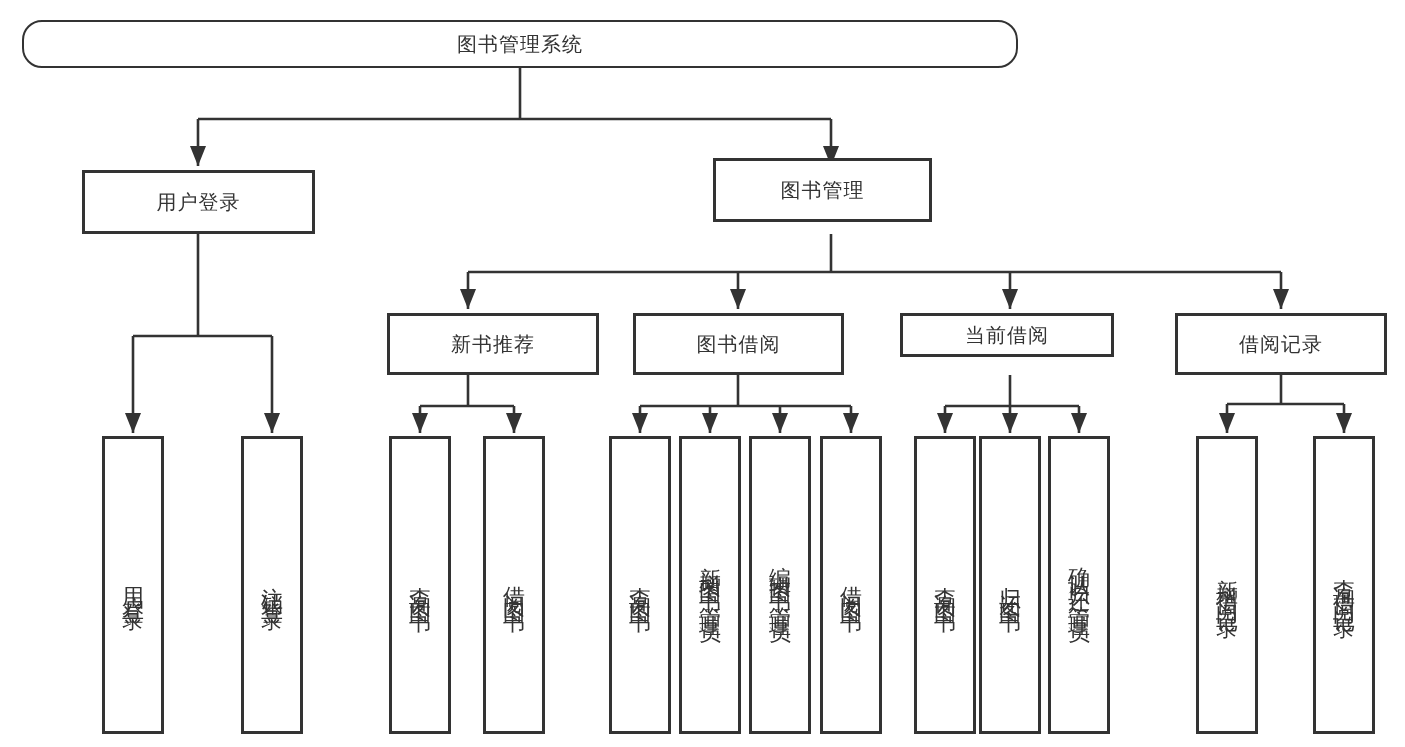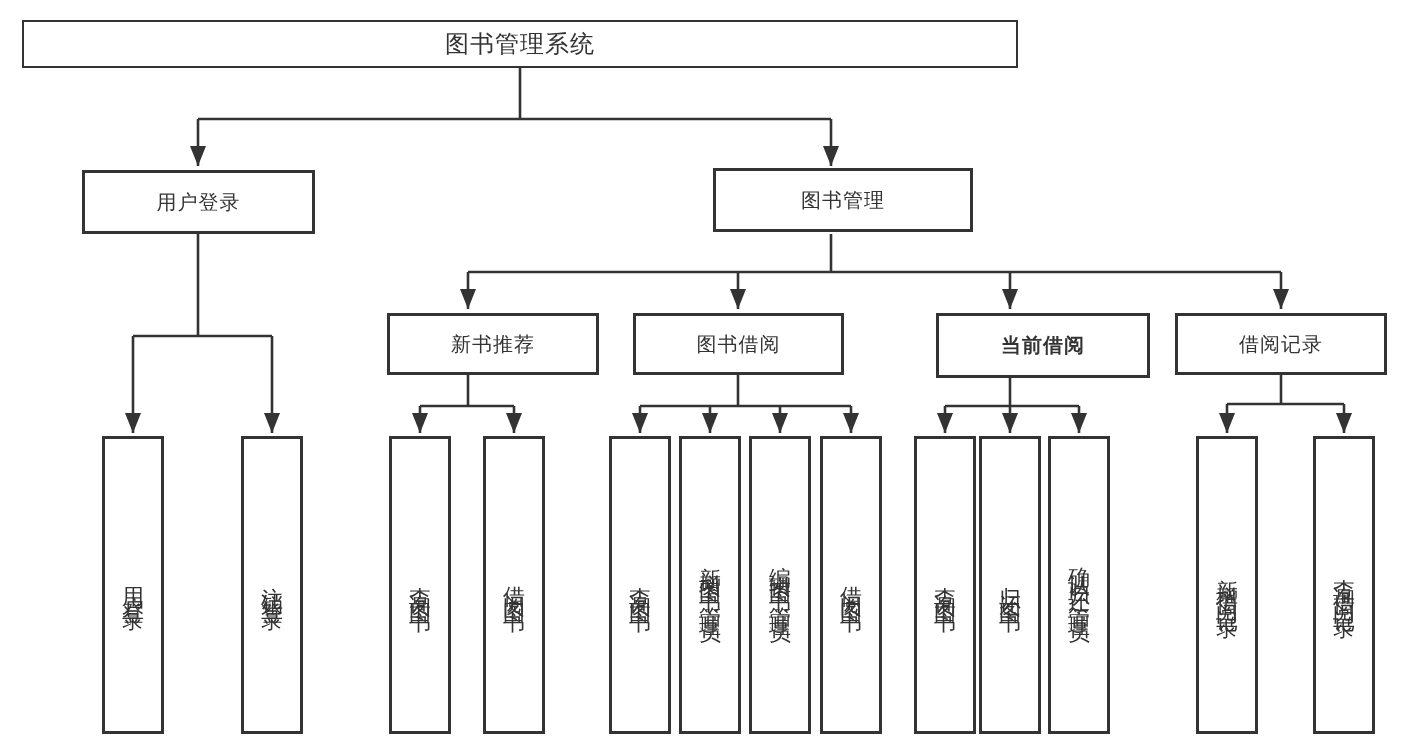--- a/index.html
+++ b/index.html
@@ -43,21 +43,22 @@
     display:flex;
     align-items:center;
     justify-content:center;
     color:var(--text);
     font-size:20px;
     letter-spacing:1px;
     z-index:1;
   }
   .node.root{
     border-width:2px;
-    font-size:24px;
+    font-size:20px;
+    border-radius:20px;
   }
   .leaf{
     position:absolute;
     top:436px;
     width:62px;
     height:298px;
     background:var(--box-fill);
     border:3px solid var(--line);
     display:flex;
     align-items:center;
@@ -127,25 +128,25 @@
     <path class="wire" marker-end="url(#arrow)" d="M945,406 V433"></path>
     <path class="wire" marker-end="url(#arrow)" d="M1010,406 V433"></path>
     <path class="wire" marker-end="url(#arrow)" d="M1079,406 V433"></path>
     <path class="wire" marker-end="url(#arrow)" d="M1227,404 V433"></path>
     <path class="wire" marker-end="url(#arrow)" d="M1344,404 V433"></path>
   </svg>
 
   <div class="node root" style="left:22px;top:20px;width:996px;height:48px;">图书管理系统</div>
 
   <div class="node" style="left:82px;top:170px;width:233px;height:64px;">用户登录</div>
-  <div class="node" style="left:713px;top:168px;width:260px;height:64px;">图书管理</div>
+  <div class="node" style="left:713px;top:158px;width:219px;height:64px;">图书管理</div>
 
   <div class="node" style="left:362px;top:313px;width:212px;height:62px;margin-left:25px;">新书推荐</div>
   <div class="node" style="left:633px;top:313px;width:211px;height:62px;">图书借阅</div>
-  <div class="node" style="left:936px;top:313px;width:214px;height:65px;font-weight:bold;">当前借阅</div>
+  <div class="node" style="left:900px;top:313px;width:214px;height:44px;">当前借阅</div>
   <div class="node" style="left:1175px;top:313px;width:212px;height:62px;">借阅记录</div>
 
   <div class="leaf" style="left:102px;">
     <span>用户登录</span>
   </div>
   <div class="leaf" style="left:241px;">
     <span>注销登录</span>
   </div>
 
   <div class="leaf" style="left:389px;">

